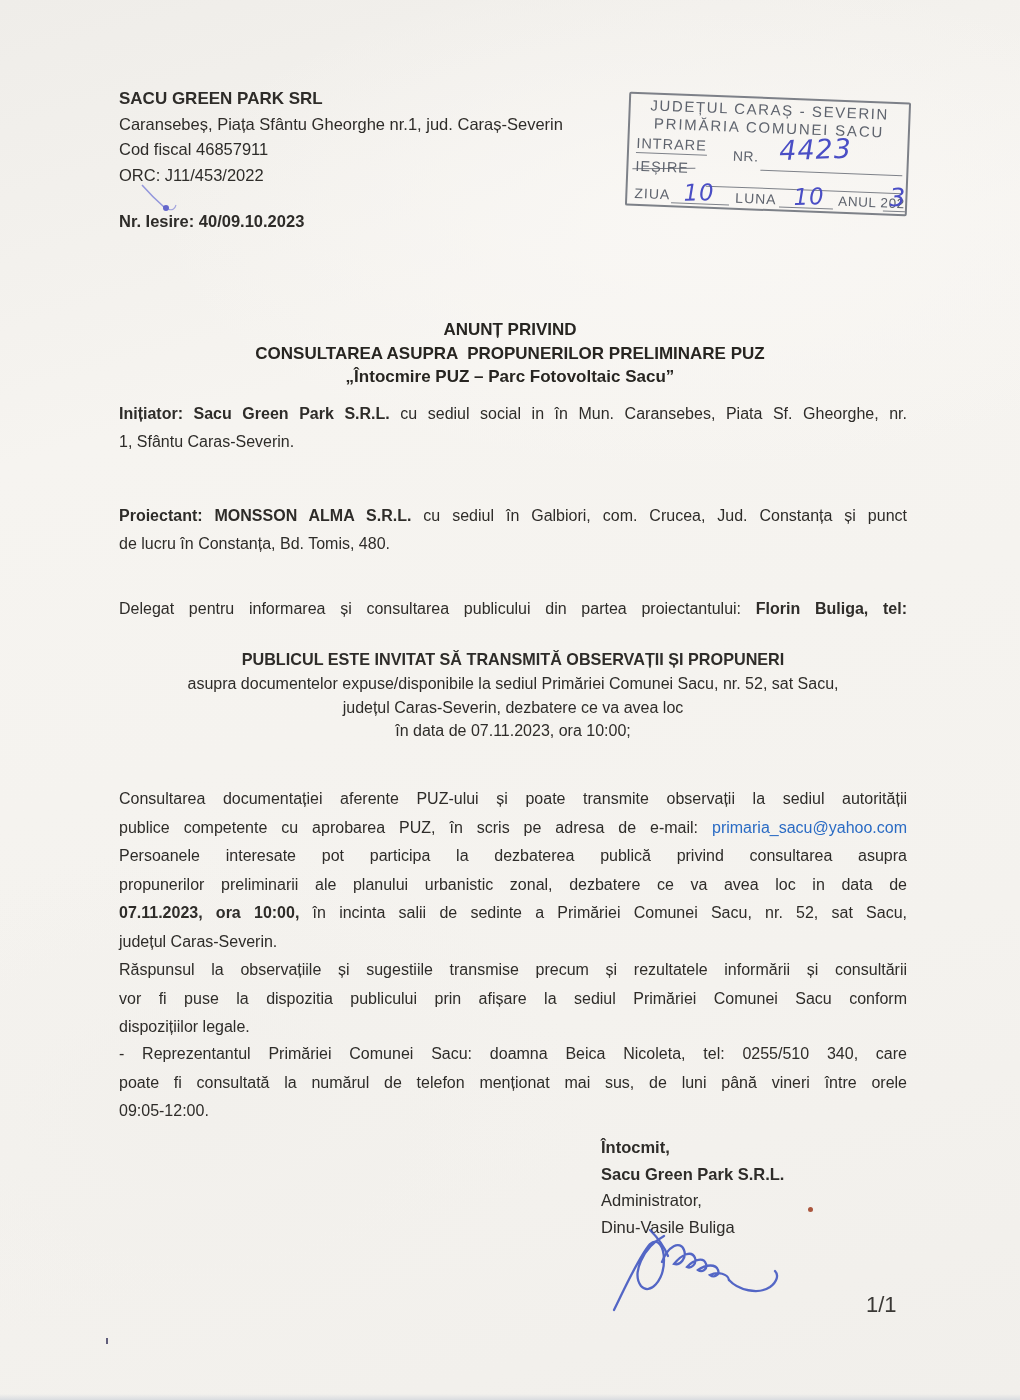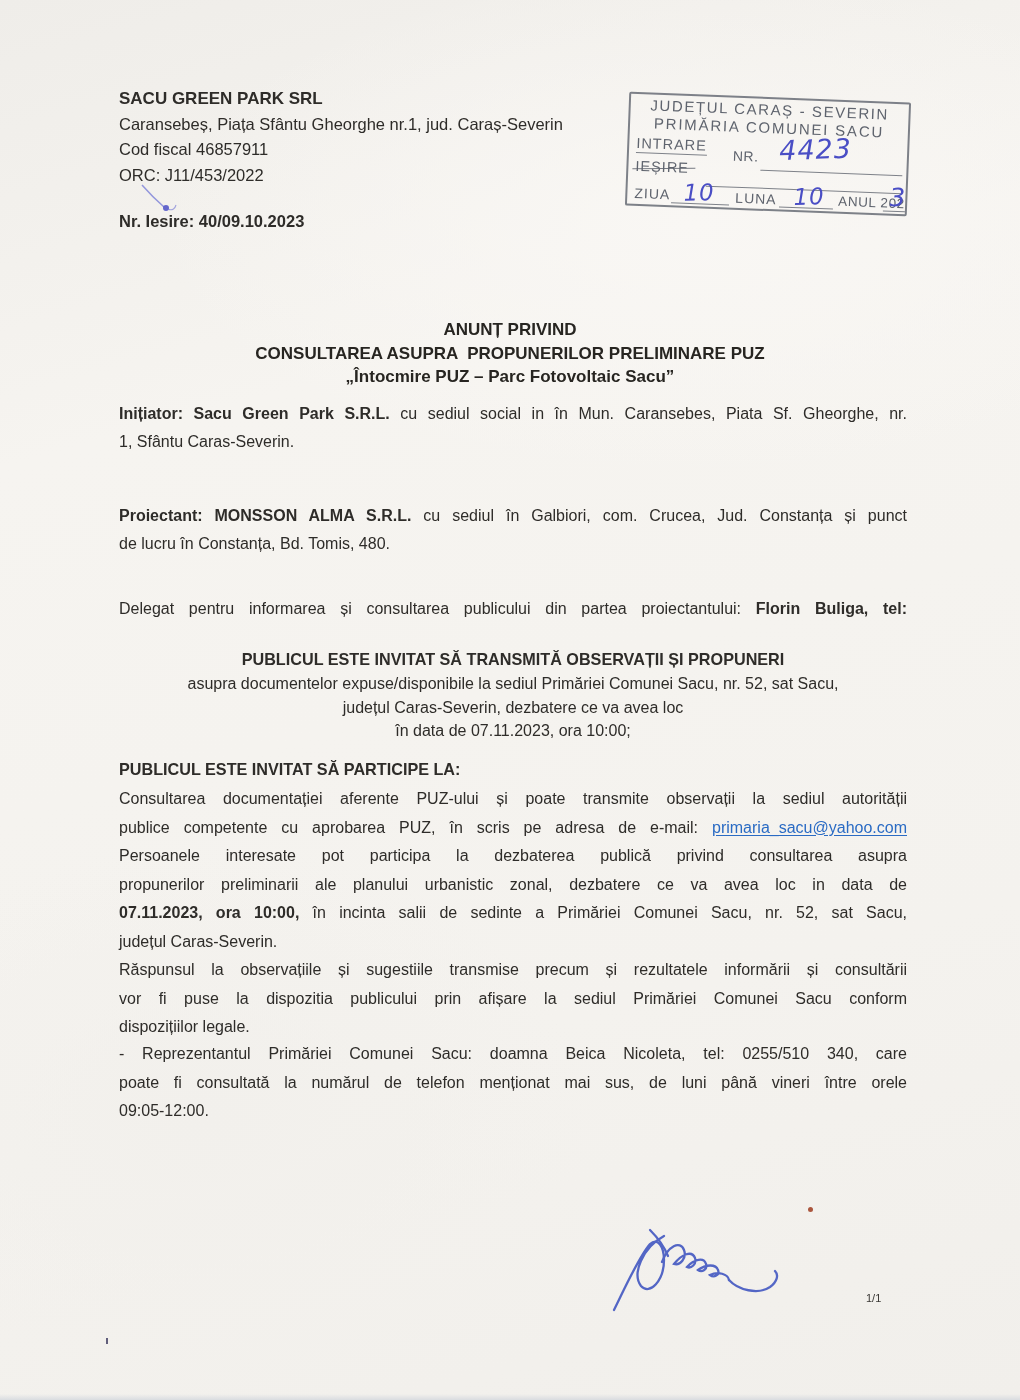--- a/index.html
+++ b/index.html
@@ -53,25 +53,25 @@
   .jline{text-align:justify;text-align-last:justify;}
   .lline{text-align:left;}
   .p-init{top:400px;line-height:27.5px;}
   .p-proj{top:474px;line-height:27.5px;margin-top:28px;}
   .p-del{top:547px;line-height:27.5px;margin-top:48px;}
   .invite{top:648px;line-height:23.8px;text-align:center;}
   .invite .head{font-weight:700;font-size:16.2px;}
   .part-h{top:760px;font-weight:700;font-size:16.2px;}
   .part{top:785px;line-height:28.5px;}
   .repr{top:1040px;line-height:28.5px;}
-  .link{color:#2a6bc4;text-decoration:underline;text-underline-offset:2px;cursor:pointer;}
+  .link{color:#2a6bc4;text-underline-offset:2px;cursor:pointer;}
   
   .sig{position:absolute;left:601px;top:1134px;font-size:16.5px;line-height:26.5px;}
   .signature-svg{position:absolute;left:598px;top:1222px;}
-  .pagenum{position:absolute;left:866px;top:1292px;font-size:11px;color:#3a3835;}
+  .pagenum{position:absolute;left:866px;top:1292px;font-size:22px;color:#3a3835;}
   
   .squiggle-svg{position:absolute;left:138px;top:182px;}
   .red-dot{position:absolute;left:808px;top:1207px;width:5px;height:5px;border-radius:50%;
            background:#9e3b1e;opacity:.85;}
   .speck{position:absolute;left:106px;top:1338px;width:2px;height:6px;background:#3c3a5e;opacity:.8;}
 </style>
 </head>
 <body>
 
 <div class="page">
@@ -130,39 +130,44 @@
     <div class="jline"><span>Delegat pentru informarea și consultarea publicului din partea proiectantului: </span><span class="b">Florin Buliga, tel:</span></div>
   </div>
 
   <div class="blk invite">
     <div class="head">PUBLICUL ESTE INVITAT SĂ TRANSMITĂ OBSERVAȚII ȘI PROPUNERI</div>
     <div>asupra documentelor expuse/disponibile la sediul Primăriei Comunei Sacu, nr. 52, sat Sacu,</div>
     <div>județul Caras-Severin, dezbatere ce va avea loc</div>
     <div>în data de 07.11.2023, ora 10:00;</div>
   </div>
 
-  <div class="blk part-h">PUBLICUL ESTE INVITAT SĂ PARTICIPE LA:</div>
   <div class="blk part">
     <div class="jline">Consultarea documentației aferente PUZ-ului și poate transmite observații la sediul autorității</div>
     <div class="jline"><span>publice competente cu aprobarea PUZ, în scris pe adresa de e-mail: </span><span class="link">primaria_sacu@yahoo.com</span></div>
     <div class="jline">Persoanele interesate pot participa la dezbaterea publică privind consultarea asupra</div>
     <div class="jline">propunerilor preliminarii ale planului urbanistic zonal, dezbatere ce va avea loc in data de</div>
     <div class="jline"><span class="b">07.11.2023, ora 10:00,</span><span> în incinta salii de sedinte a Primăriei Comunei Sacu, nr. 52, sat Sacu,</span></div>
     <div class="lline">județul Caras-Severin.</div>
     <div class="jline">Răspunsul la observațiile și sugestiile  transmise  precum și rezultatele informării și consultării</div>
     <div class="jline">vor fi puse la dispozitia publicului prin afișare la sediul Primăriei Comunei Sacu conform</div>
     <div class="lline">dispozițiilor legale.</div>
   </div>
 
   <div class="blk repr">
     <div class="jline">- Reprezentantul Primăriei Comunei Sacu: doamna Beica Nicoleta, tel: 0255/510 340, care</div>
     <div class="jline">poate fi consultată la numărul de telefon menționat mai sus, de luni până vineri între orele</div>
     <div class="lline">09:05-12:00.</div>
   </div>
 
+  <div class="sig">
+    <div class="b">Întocmit,</div>
+    <div class="b">Sacu Green Park S.R.L.</div>
+    <div>Administrator,</div>
+    <div>Dinu-Vasile Buliga</div>
+  </div>
 
   <svg class="signature-svg" width="210" height="95" viewBox="0 0 210 95">
     <g stroke="#3e53c0" stroke-width="2.3" fill="none" stroke-linecap="round" opacity="0.88">
       <path d="M66,14 C44,26 34,52 43,64 C52,74 66,58 66,38 C66,25 60,15 52,22 C40,36 26,68 16,88"></path>
       <path d="M52,8 C58,14 66,24 70,34"></path>
       <path d="M64,40 C70,24 82,18 86,28 C89,36 82,44 76,42 C84,32 94,28 97,36 C99,42 93,47 89,45 C96,37 106,35 108,42 C110,47 104,51 100,48 C108,42 118,42 120,48 C122,53 116,56 112,53 C120,49 130,52 131,58"></path>
       <path d="M131,58 C140,68 160,73 172,65 C179,60 181,53 177,49"></path>
     </g>
   </svg>
 

